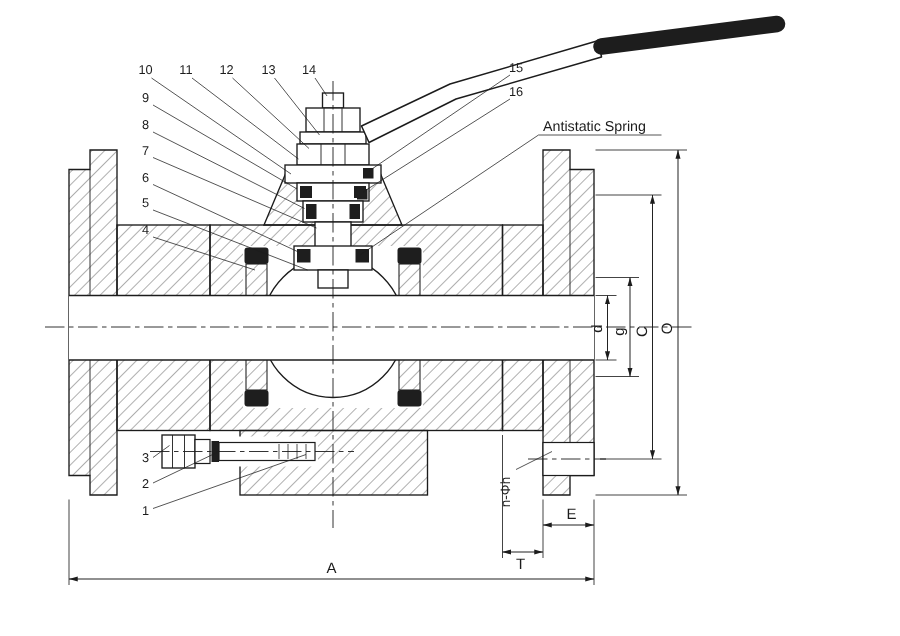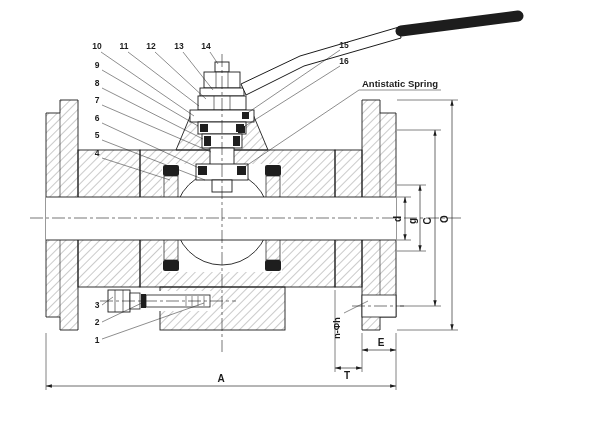--- a/index.html
+++ b/index.html
@@ -1,17 +1,17 @@
 <!DOCTYPE html>
 <html><head>
 <meta charset="utf-8">
 <style>
   html,body { margin:0; padding:0; background:#ffffff; }
   .drawing-page {
-    width:564px; height:424px; background:#ffffff; position:relative; overflow:hidden;font-weight:bold;
+    width:564px; height:424px; background:#ffffff; position:relative; overflow:hidden;
   }
   svg { display:block; }
   text {
     font-family:"Liberation Sans", sans-serif;
     fill:#1c1c1c;
   }
   .callout { font-size:8.5px; }
   .dimlabel { font-size:10px; }
   .smalllabel { font-size:9px; }
   .annot { font-size:9.5px; }

